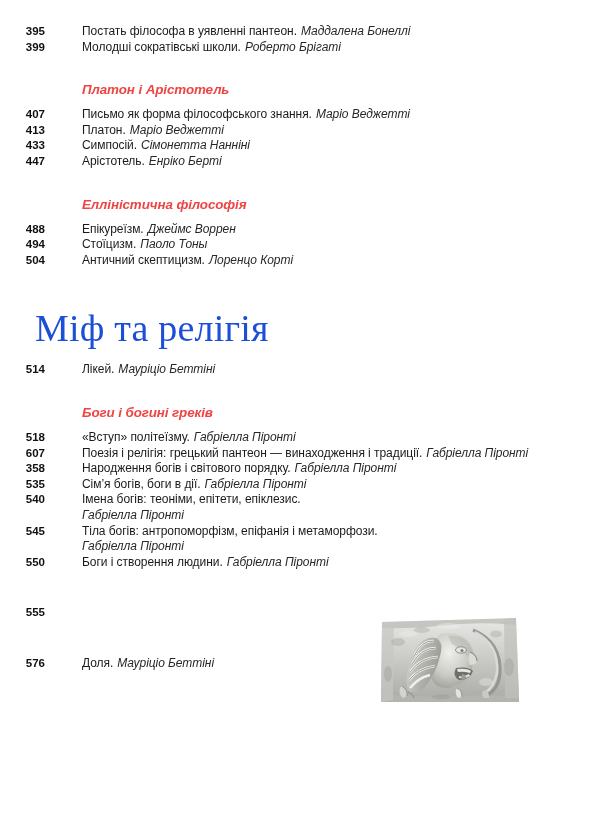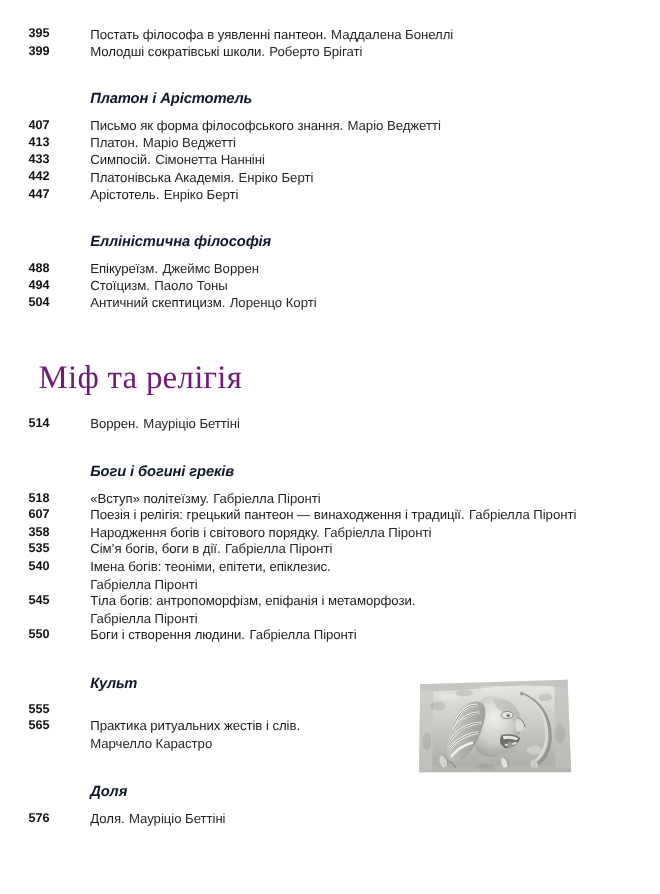--- a/index.html
+++ b/index.html
@@ -48,20 +48,21 @@
   }
   .entry .body {
     flex: 1 1 auto;
     padding-left: 37px;
     font-size: 12px;
     line-height: 15.6px;
     color: #1a1a1a;
     letter-spacing: -0.05px;
   }
   .entry .body .author {
+    font-style: italic;
     color: #272727;
     margin-top: 34px;
   }
   .entry .body .sep {
     display: inline-block;
     width: 4px;
   }
 
   
   .subhead {
@@ -72,31 +73,31 @@
     flex: 0 0 auto;
     width: 45px;
   }
   .subhead .label {
     flex: 1 1 auto;
     padding-left: 37px;
     font-weight: bold;
     font-style: italic;
     font-size: 13.4px;
     line-height: 17px;
-    color: #0f172a;
+    color: #ef4444;
     letter-spacing: -0.1px;
   }
 
   
   .part-title {
     font-family: "Liberation Serif", serif;
-    font-size: 30px;
+    font-size: 38px;
     line-height: 34px;
     font-weight: normal;
-    color: #701a75;
+    color: #1d4ed8;
     margin: 0;
     padding-left: 35px;
     letter-spacing: 0.2px;
   }
 
   
   .gap-sm { height: 9px; }
   .gap-lg { height: 26px; }
 
   .block-top { padding-top: 24px; }
@@ -148,24 +149,20 @@
       </li>
       <li class="entry">
         <span class="num">413</span>
         <span class="body"><span>Платон.</span><span class="sep"></span><span class="author">Маріо Веджетті</span></span>
       </li>
       <li class="entry">
         <span class="num">433</span>
         <span class="body"><span>Симпосій.</span><span class="sep"></span><span class="author">Сімонетта Нанніні</span></span>
       </li>
       <li class="entry">
-        <span class="num">442</span>
-        <span class="body"><span>Платонівська Академія.</span><span class="sep"></span><span class="author">Енріко Берті</span></span>
-      </li>
-      <li class="entry">
         <span class="num">447</span>
         <span class="body"><span>Арістотель.</span><span class="sep"></span><span class="author">Енріко Берті</span></span>
       </li>
     </ul>
 
     <div class="gap-lg"></div>
 
     <div class="subhead">
       <span class="num"></span>
       <span class="label">Елліністична філософія</span>
@@ -191,21 +188,21 @@
   <div style="height:43px"></div>
 
   <div>
     <h1 class="part-title">Міф та релігія</h1>
 
     <div style="height:17px"></div>
 
     <ul class="toc-list">
       <li class="entry">
         <span class="num">514</span>
-        <span class="body"><span>Воррен.</span><span class="sep"></span><span class="author">Мауріціо Беттіні</span></span>
+        <span class="body"><span>Лікей.</span><span class="sep"></span><span class="author">Мауріціо Беттіні</span></span>
       </li>
     </ul>
 
     <div class="gap-lg"></div>
 
     <div class="subhead">
       <span class="num"></span>
       <span class="label">Боги і богині греків</span>
     </div>
     <div class="gap-sm"></div>
@@ -236,42 +233,30 @@
         <span class="body"><span>Тіла богів: антропоморфізм, епіфанія і метаморфози.</span><br><span class="author">Габріелла Піронті</span></span>
       </li>
       <li class="entry">
         <span class="num">550</span>
         <span class="body"><span>Боги і створення людини.</span><span class="sep"></span><span class="author">Габріелла Піронті</span></span>
       </li>
     </ul>
 
     <div class="gap-lg"></div>
 
-    <div class="subhead">
-      <span class="num"></span>
-      <span class="label">Культ</span>
-    </div>
     <div class="gap-sm"></div>
 
     <ul class="toc-list">
       <li class="entry">
         <span class="num">555</span>
       </li>
-      <li class="entry">
-        <span class="num">565</span>
-        <span class="body"><span>Практика ритуальних жестів і слів.</span><br><span class="author">Марчелло Карастро</span></span>
-      </li>
-    </ul>
-
-    <div class="gap-lg"></div>
-
-    <div class="subhead">
-      <span class="num"></span>
-      <span class="label">Доля</span>
-    </div>
+    </ul>
+
+    <div class="gap-lg"></div>
+
     <div class="gap-sm"></div>
 
     <ul class="toc-list">
       <li class="entry">
         <span class="num">576</span>
         <span class="body"><span>Доля.</span><span class="sep"></span><span class="author">Мауріціо Беттіні</span></span>
       </li>
     </ul>
   </div>
 

